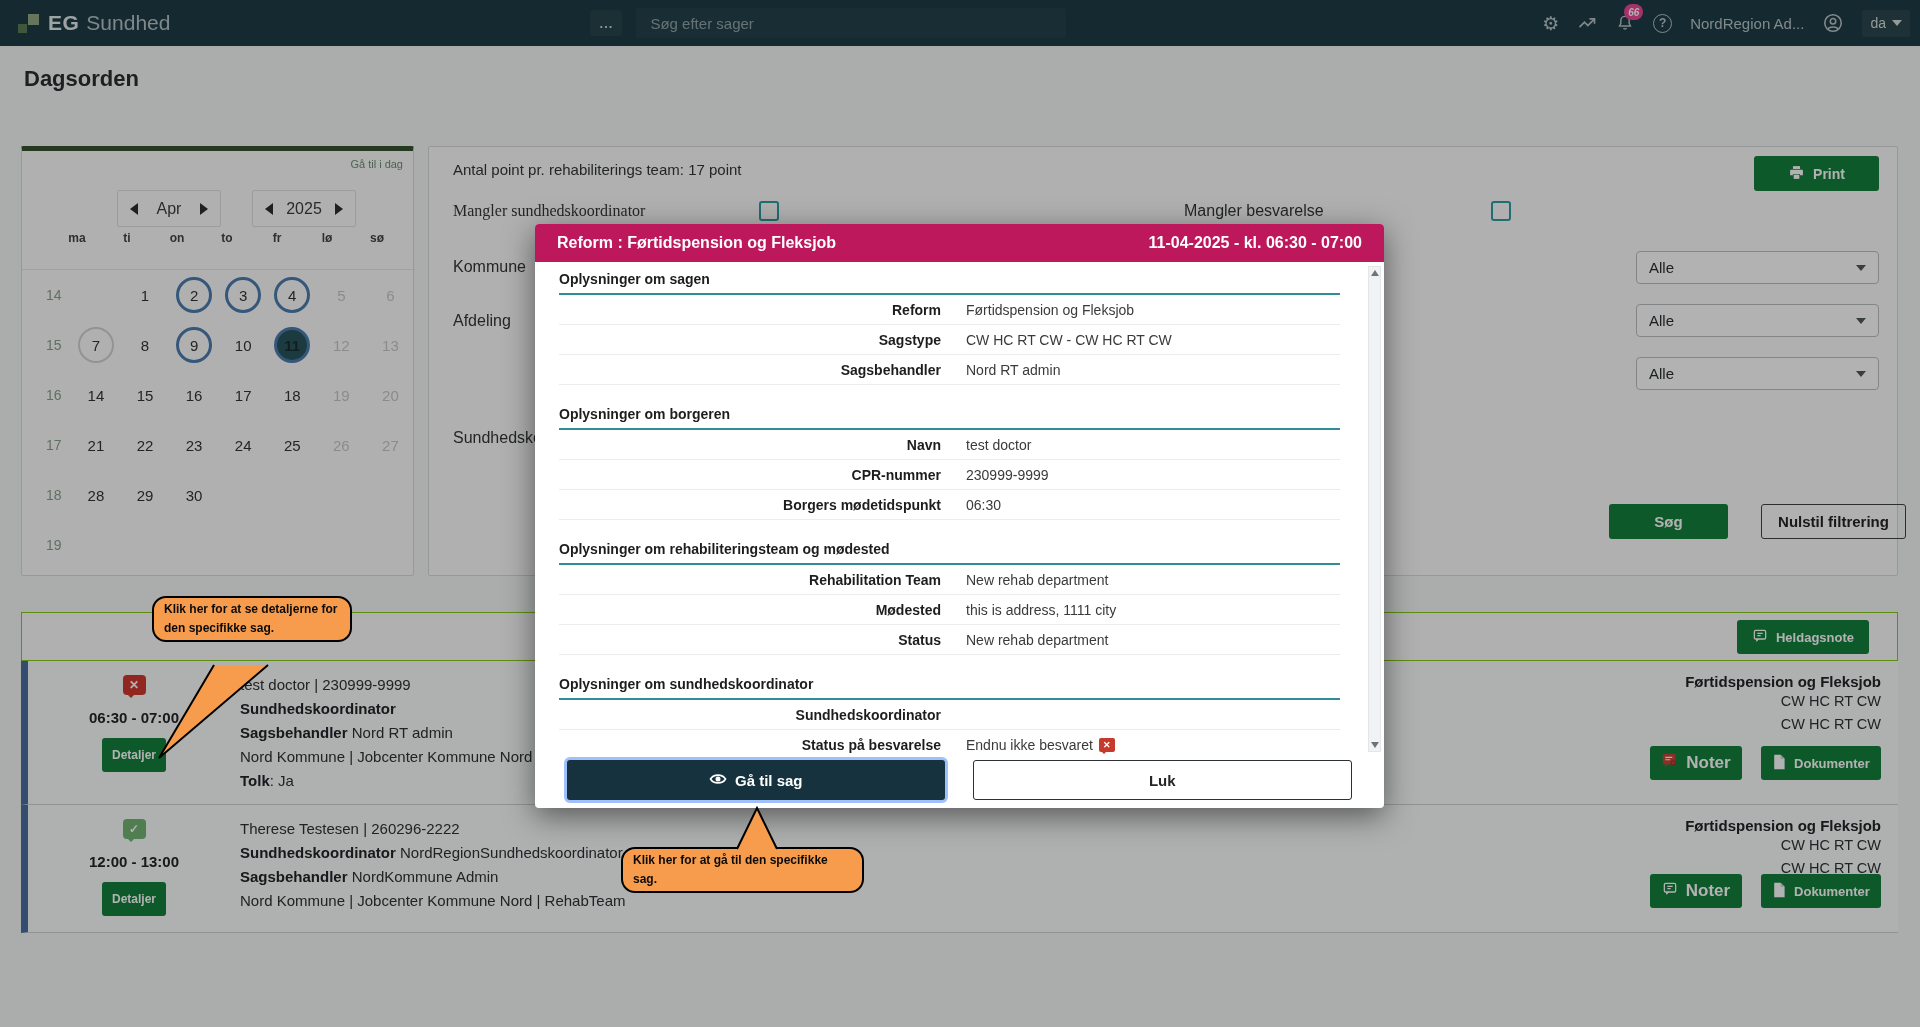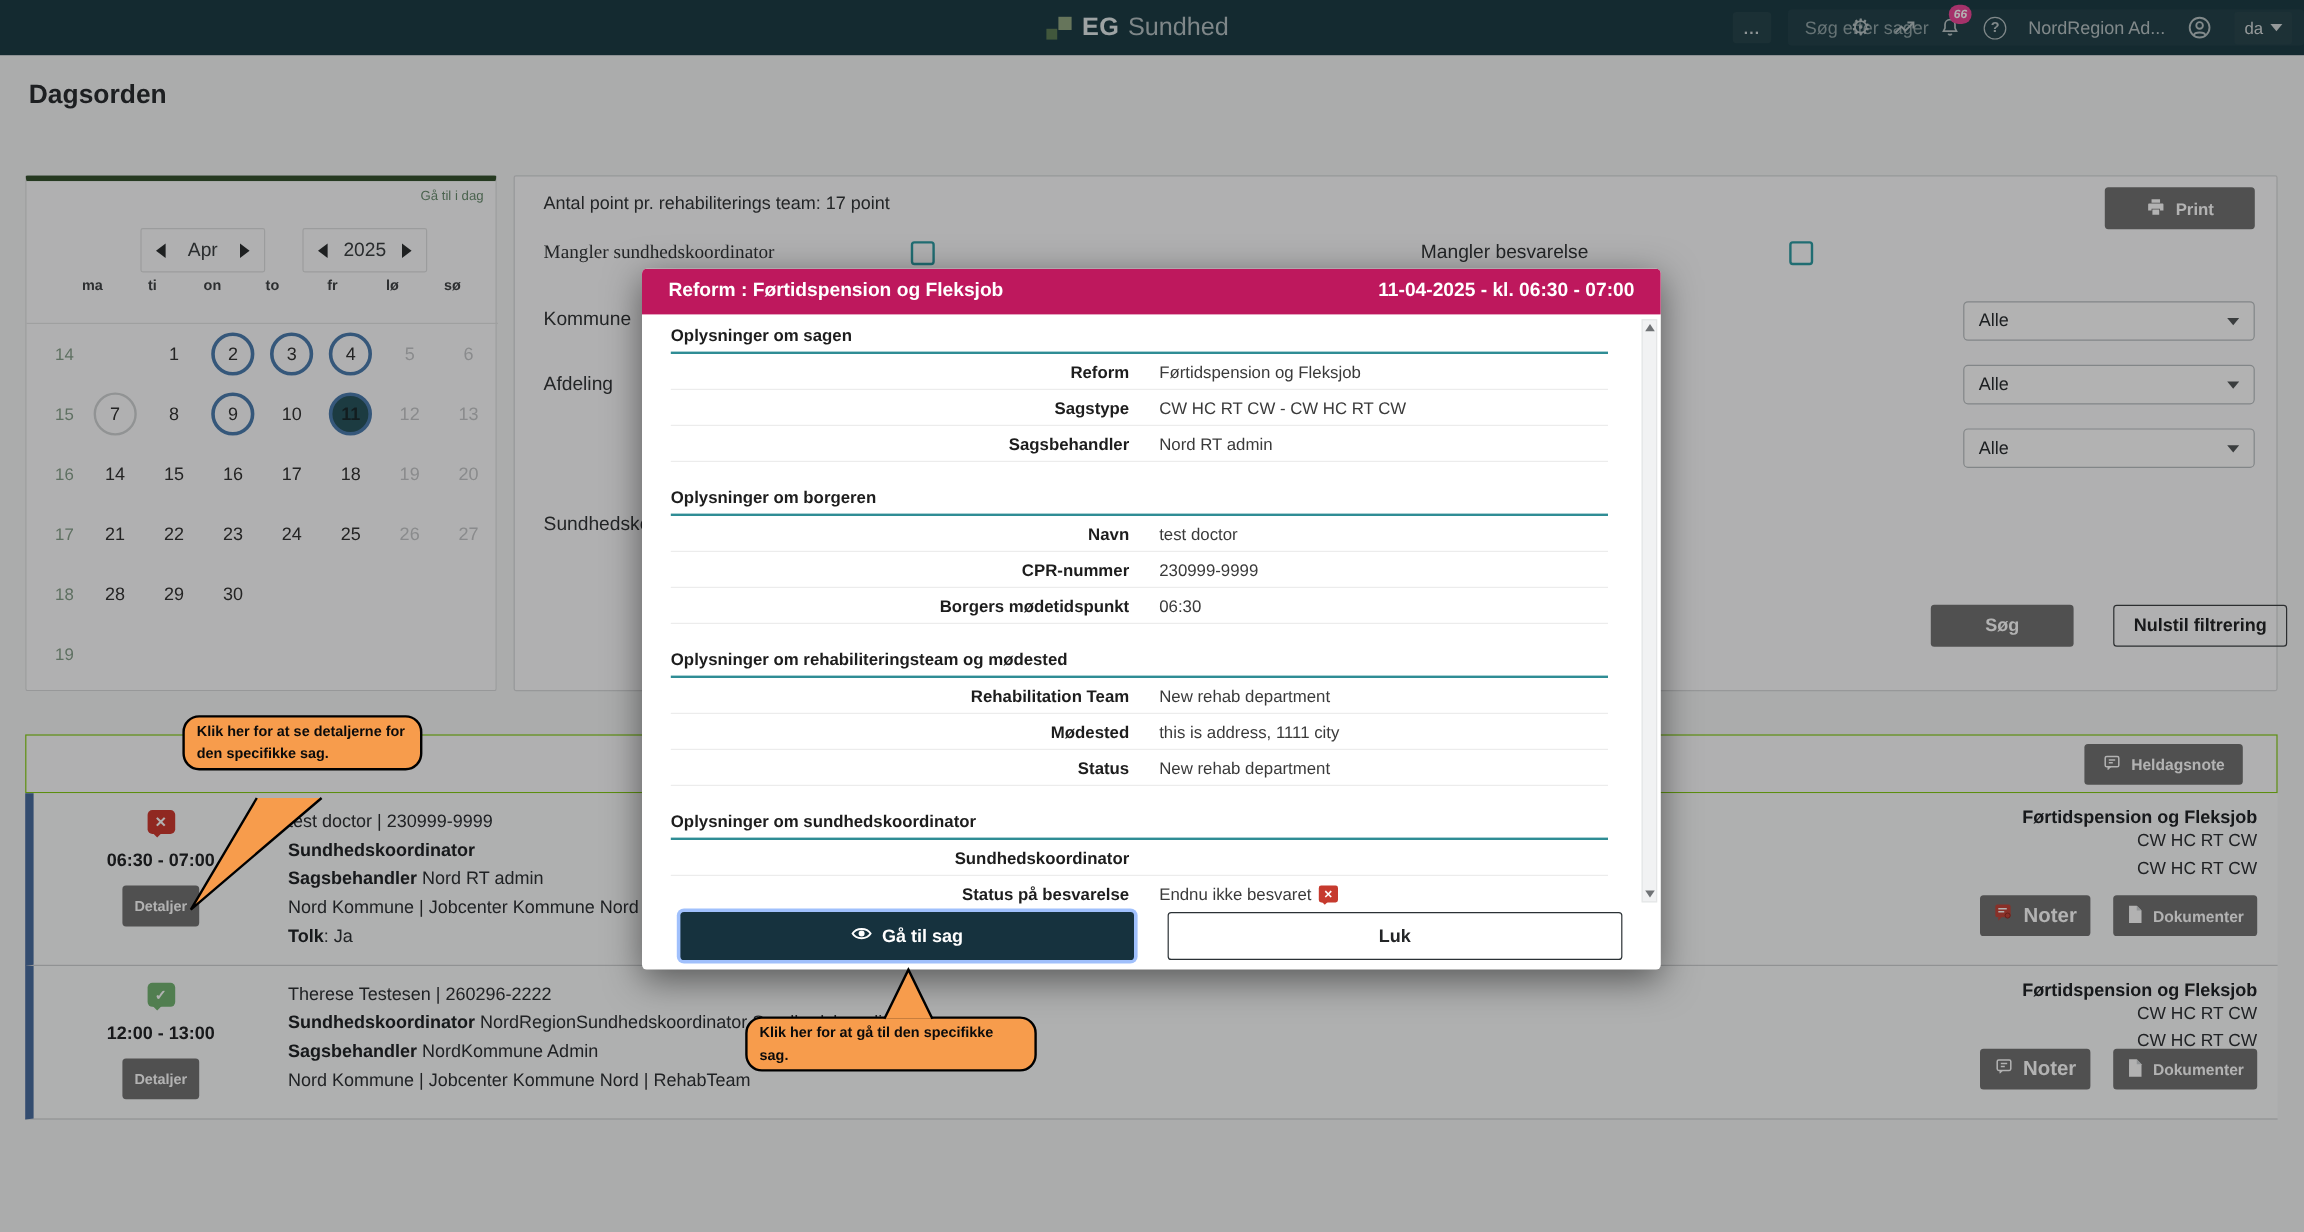--- a/index.html
+++ b/index.html
@@ -1,19 +1,19 @@
 <!DOCTYPE html>
 <html><head>
 <meta charset="utf-8">
 <style>
   * { margin:0; padding:0; box-sizing:border-box; }
   html,body { width:1920px; height:1027px; overflow:hidden; font-family:"Liberation Sans",sans-serif; background:#f5f6f7; position:relative; }
 
   
-  .navbar { position:absolute; left:0; top:0; width:1920px; height:46px; background:#1e3d46; display:flex; align-items:center; z-index:10;justify-content:flex-end; }
+  .navbar { position:absolute; left:0; top:0; width:1920px; height:46px; background:#1e3d46; display:flex; align-items:center; z-index:10; }
   .logo { display:flex; align-items:center; margin-left:18px; }
   .logo-mark { position:relative; width:22px; height:22px; margin-right:8px; }
   .logo-sq1 { position:absolute; left:0; bottom:1px; width:9px; height:9px; background:#5e7d57; }
   .logo-sq2 { position:absolute; right:1px; top:2px; width:11px; height:11px; background:#93a883; }
   .logo-eg { font-weight:bold; font-size:21px; color:#e2eaeb; letter-spacing:.5px; }
   .logo-prod { font-size:21px; color:#b6c2c4; margin-left:7px; }
   .nav-more { margin-left:420px; width:32px; height:26px; background:#27454c; border-radius:3px; color:#cfd7d8; font-weight:bold; font-size:13px; letter-spacing:1px; display:flex; align-items:center; justify-content:center; cursor:pointer; }
   .nav-search { margin-left:14px; width:430px; height:30px; background:#24434b; border:none; border-radius:3px; color:#d0d8da; font-size:15px; padding:0 14px; font-family:"Liberation Sans",sans-serif; }
   .nav-search::placeholder { color:#93a5a8; }
   .nav-right { position:absolute; right:10px; top:0; height:46px; display:flex; align-items:center; gap:18px; }
@@ -48,21 +48,21 @@
   .cal-day.muted { color:#c6c8ca; }
   .cal-day.ring { border:3px solid #4d7daf; }
   .cal-day.today { border:2px solid #d0d3d4; }
   .cal-day.selected { border:3px solid #4d7daf; background:#29555e; color:#1b2a2e; font-weight:bold; }
 
   
   .f-label { position:absolute; font-size:16px; color:#333638; }
   .checkbox { position:absolute; width:20px; height:20px; border:2px solid #2f9ca4; border-radius:3px; background:#fdfdfe; cursor:pointer; }
   .dropdown { position:absolute; width:243px; height:33px; background:#fff; border:1px solid #bbc0c3; border-radius:4px; display:flex; align-items:center; justify-content:space-between; padding:0 12px; font-size:15px; color:#2a2e31; cursor:pointer; }
   .tri-down { width:0; height:0; border-left:5px solid transparent; border-right:5px solid transparent; border-top:6px solid #54585a; }
-  .btn-dark { background:#737373; color:#fff; border:none; border-radius:3px; font-weight:bold; font-family:"Liberation Sans",sans-serif; display:flex; align-items:center; justify-content:center; gap:8px; cursor:pointer; }
+  .btn-dark { background:#15803d; color:#fff; border:none; border-radius:3px; font-weight:bold; font-family:"Liberation Sans",sans-serif; display:flex; align-items:center; justify-content:center; gap:8px; cursor:pointer; }
   .btn-outline { background:transparent; border:1px solid #3f4346; border-radius:3px; font-weight:bold; color:#232527; font-family:"Liberation Sans",sans-serif; display:flex; align-items:center; justify-content:center; cursor:pointer; }
   .btn-print { position:absolute; right:18px; top:9px; width:125px; height:35px; font-size:14px; }
   .btn-search { position:absolute; left:1180px; top:357px; width:119px; height:35px; font-size:15px; }
   .btn-reset { position:absolute; left:1332px; top:357px; width:145px; height:35px; font-size:15px; }
 
   
   .list-header { position:absolute; left:21px; top:612px; width:1877px; height:49px; background:#fdfdfe; border:1px solid #84cc16; }
   .btn-fullday { position:absolute; right:28px; top:7px; width:132px; height:34px; font-size:13px; }
   .agenda-rows { position:absolute; left:21px; top:661px; width:1877px; }
   .agenda-row { position:relative; background:#fbfcfd; border-left:7px solid #4a6da0; border-bottom:1px solid #cfd1d3; }

